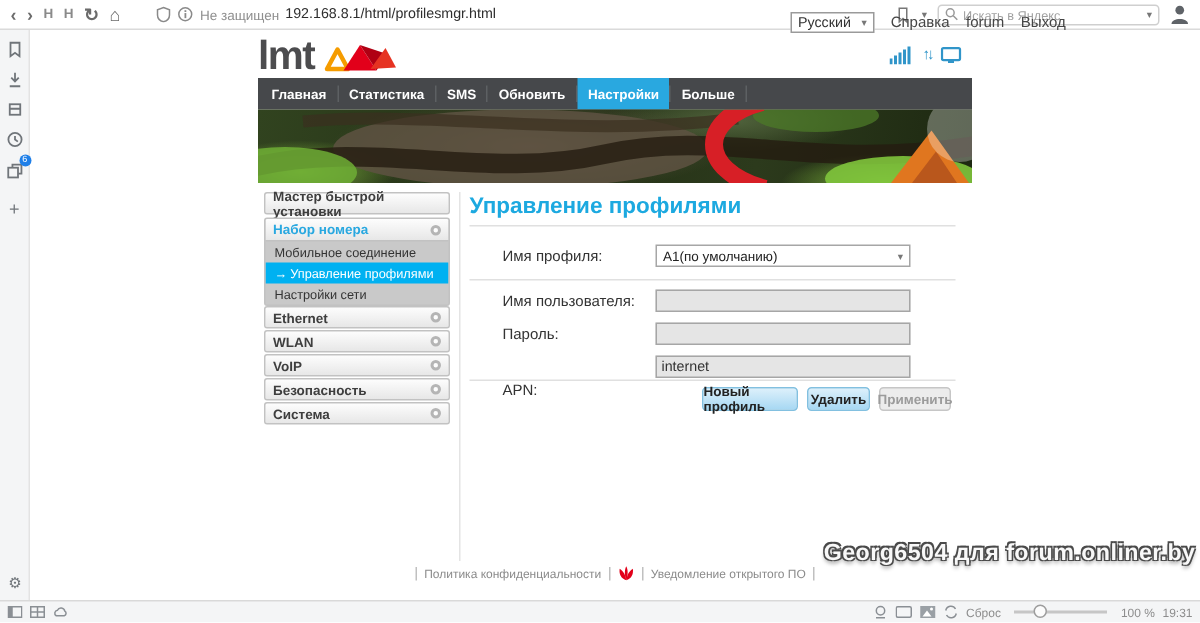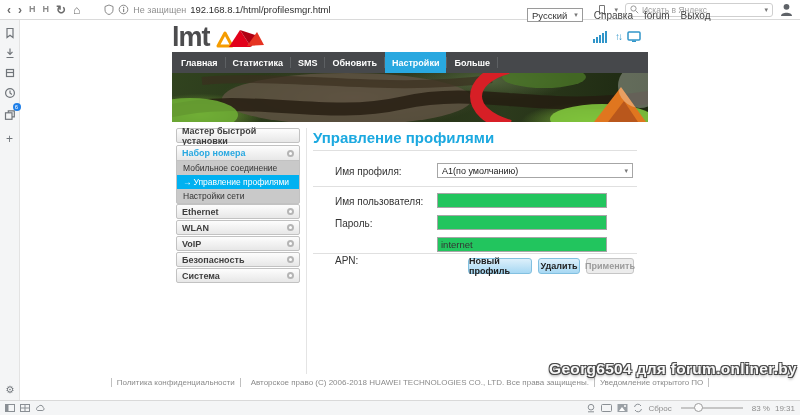--- a/index.html
+++ b/index.html
@@ -73,22 +73,22 @@
   .subitem { height:14px; font-size:8.5px; color:#333; display:flex; align-items:center;
              padding:0 6px; gap:2px; }
   .subitem.selected { background:#00b1f1; color:#fff; }
 
   .vdivider { position:absolute; left:306px; top:128px; width:1px; height:246px; background:#e4e4e4; }
 
   .page-title { position:absolute; left:313px; top:129px; font-size:15px; font-weight:bold; color:#1ca9e0; }
   .hr { position:absolute; left:313px; width:324px; height:1px; background:#e0e0e0; }
   .flabel { position:absolute; left:335px; font-size:10px; color:#333; }
   .finput { position:absolute; left:437px; width:170px; height:15px; border:1px solid #a6a6a6;
-            font-size:9.5px; padding:0 3px; color:#333; background:#22c55e; font-family:"Liberation Sans",sans-serif; }
-  .fselect { position:absolute; left:437px; width:196px; height:15px; border:1px solid #a6a6a6;
+            font-size:9.5px; padding:0 3px; color:#333; background:#e5e5e5; font-family:"Liberation Sans",sans-serif; }
+  .fselect { position:absolute; left:437px; width:170px; height:15px; border:1px solid #a6a6a6;
              background:#fff; font-size:9px; color:#222; display:flex; align-items:center;
              justify-content:space-between; padding:0 4px; }
   .btn { position:absolute; top:258px; height:16px; font-size:9px; font-weight:bold; color:#222;
          background:linear-gradient(#ddf0fb,#a7d8f3); border:1px solid #82c0e0; border-radius:3px;
          display:flex; align-items:center; justify-content:center; }
   .btn.disabled { background:#ececec; border-color:#c6c6c6; color:#9b9b9b; }
 
   .footer { position:absolute; left:172px; top:377px; width:476px; display:flex; align-items:center;
             justify-content:center; gap:5px; font-size:8px; color:#8b8b8b; white-space:nowrap; }
   .fsep { border-left:1px solid #c0c0c0; border-right:1px solid #c0c0c0; padding:0 5px; }
@@ -301,21 +301,20 @@
 
 <div class="footer">
   <span class="fsep">Политика конфиденциальности</span>
   <svg width="11" height="11" viewBox="0 0 20 20">
     <g fill="#e2001a">
       <path d="M10 18 C4 16 1 11 2 4 C7 7 9 12 10 18"></path>
       <path d="M10 18 C16 16 19 11 18 4 C13 7 11 12 10 18"></path>
       <path d="M10 18 C7.5 11 8 5 10 1 C12 5 12.5 11 10 18"></path>
     </g>
   </svg>
-  <span>Авторское право (C) 2006-2018 HUAWEI TECHNOLOGIES CO., LTD. Все права защищены.</span>
   <span class="fsep">Уведомление открытого ПО</span>
 </div>
 
 <div class="wm">Georg6504 для forum.onliner.by</div>
 
 <div class="bottombar">
   <svg width="10" height="10">
       <rect x="0.5" y="1.5" width="9" height="7" fill="none" stroke="#8a8f94"></rect>
       <rect x="0.5" y="1.5" width="3" height="7" fill="#8a8f94"></rect>
     </svg>
@@ -340,15 +339,15 @@
       <polygon points="2,8 5,4 8,8" fill="#fff"></polygon>
       <circle cx="8" cy="3" r="1" fill="#fff"></circle>
     </svg>
   <svg width="10" height="10">
       <path d="M1.5 4 A3.5 3.5 0 0 1 8 3 M8.5 6 A3.5 3.5 0 0 1 2 7" fill="none" stroke="#8a8f94"></path>
     </svg>
   <span>Сброс</span>
   <div class="slider">
     <div class="knob"></div>
   </div>
-  <span>83 %</span>
+  <span>100 %</span>
   <span>19:31</span>
 </div>
 
 </body></html>

